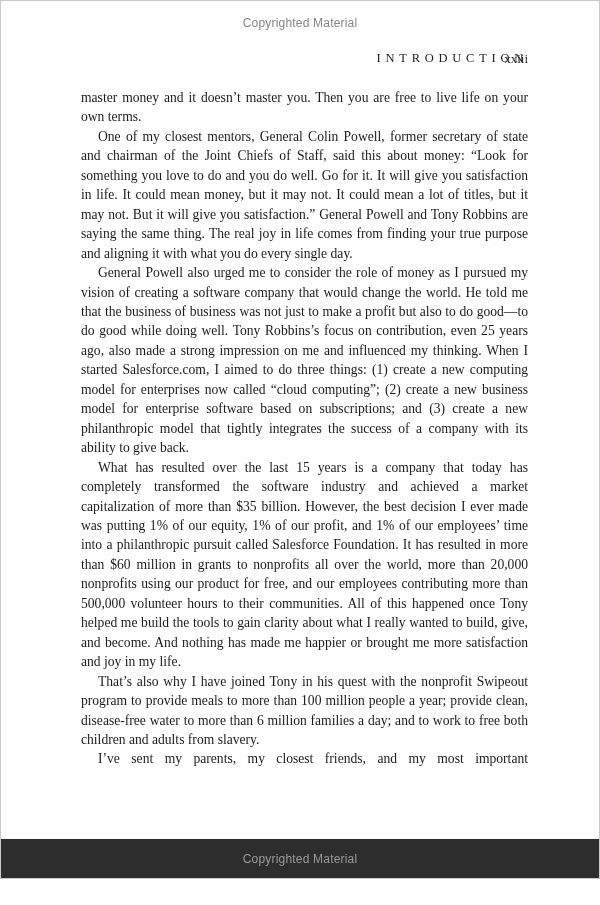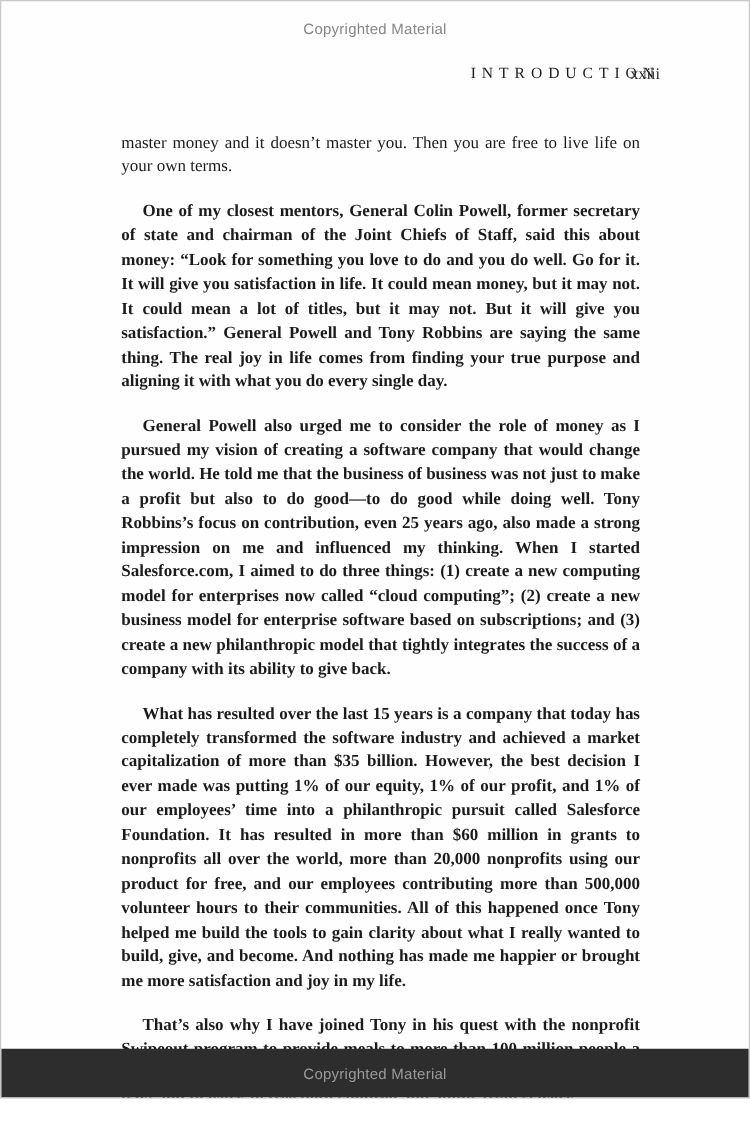--- a/index.html
+++ b/index.html
@@ -61,26 +61,25 @@
     width: 447px;
     font-family: "Liberation Serif", serif;
     font-size: 13.6px;
     line-height: 19.45px;
     color: #1b1b1b;
     text-align: justify;
     hyphens: auto;
     -webkit-hyphens: auto;
   }
   .body-text p {
-    margin: 16px;
+    margin: 0;
     padding: 0;
   }
   .body-text p.indent {
     text-indent: 17px;
-    font-weight: bold;
   }
   .body-text p.continues {
     text-align-last: justify;
   }
   .bottom-bar {
     position: absolute;
     left: 0;
     bottom: 0;
     width: 100%;
     height: 39px;
@@ -107,19 +106,20 @@
     <span class="chapter-title">INTRODUCTION</span>
     <span class="page-number">xxiii</span>
   </div>
 
   <div class="body-text">
     <p class="para">master money and it doesn’t master you. Then you are free to live life on your own terms.</p>
     <p class="para indent">One of my closest mentors, General Colin Powell, former secretary of state and chairman of the Joint Chiefs of Staff, said this about money: “Look for something you love to do and you do well. Go for it. It will give you satisfaction in life. It could mean money, but it may not. It could mean a lot of titles, but it may not. But it will give you satisfaction.” General Powell and Tony Robbins are saying the same thing. The real joy in life comes from finding your true purpose and aligning it with what you do every single day.</p>
     <p class="para indent">General Powell also urged me to consider the role of money as I pursued my vision of creating a software company that would change the world. He told me that the business of business was not just to make a profit but also to do good—to do good while doing well. Tony Robbins’s focus on contribution, even 25 years ago, also made a strong impression on me and influenced my thinking. When I started Salesforce.com, I aimed to do three things: (1) create a new computing model for enterprises now called “cloud computing”; (2) create a new business model for enterprise software based on subscriptions; and (3) create a new philanthropic model that tightly integrates the success of a company with its ability to give back.</p>
     <p class="para indent">What has resulted over the last 15 years is a company that today has completely transformed the software industry and achieved a market capitalization of more than $35 billion. However, the best decision I ever made was putting 1% of our equity, 1% of our profit, and 1% of our employees’ time into a philanthropic pursuit called Salesforce Foundation. It has resulted in more than $60 million in grants to nonprofits all over the world, more than 20,000 nonprofits using our product for free, and our employees contributing more than 500,000 volunteer hours to their communities. All of this happened once Tony helped me build the tools to gain clarity about what I really wanted to build, give, and become. And nothing has made me happier or brought me more satisfaction and joy in my life.</p>
     <p class="para indent">That’s also why I have joined Tony in his quest with the nonprofit Swipeout program to provide meals to more than 100 million people a year; provide clean, disease-free water to more than 6 million families a day; and to work to free both children and adults from slavery.</p>
+    <p class="para indent continues">I’ve sent my parents, my closest friends, and my most important</p>
   </div>
 
   <div class="bottom-bar">
     <span>Copyrighted Material</span>
   </div>
 
 </div>
 
 </body></html>

